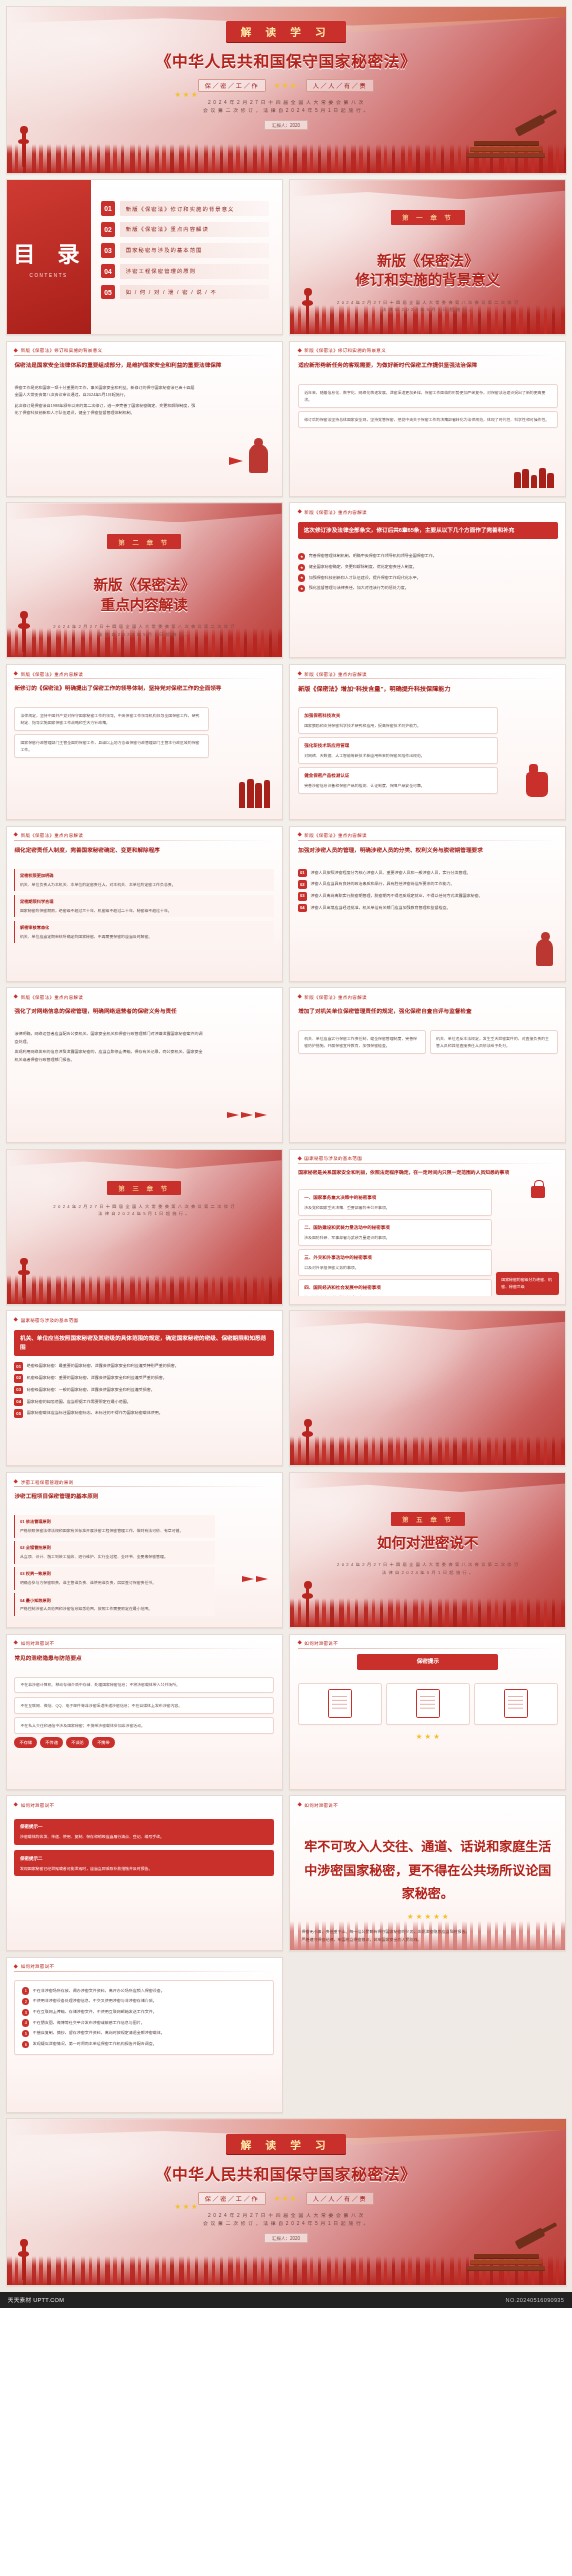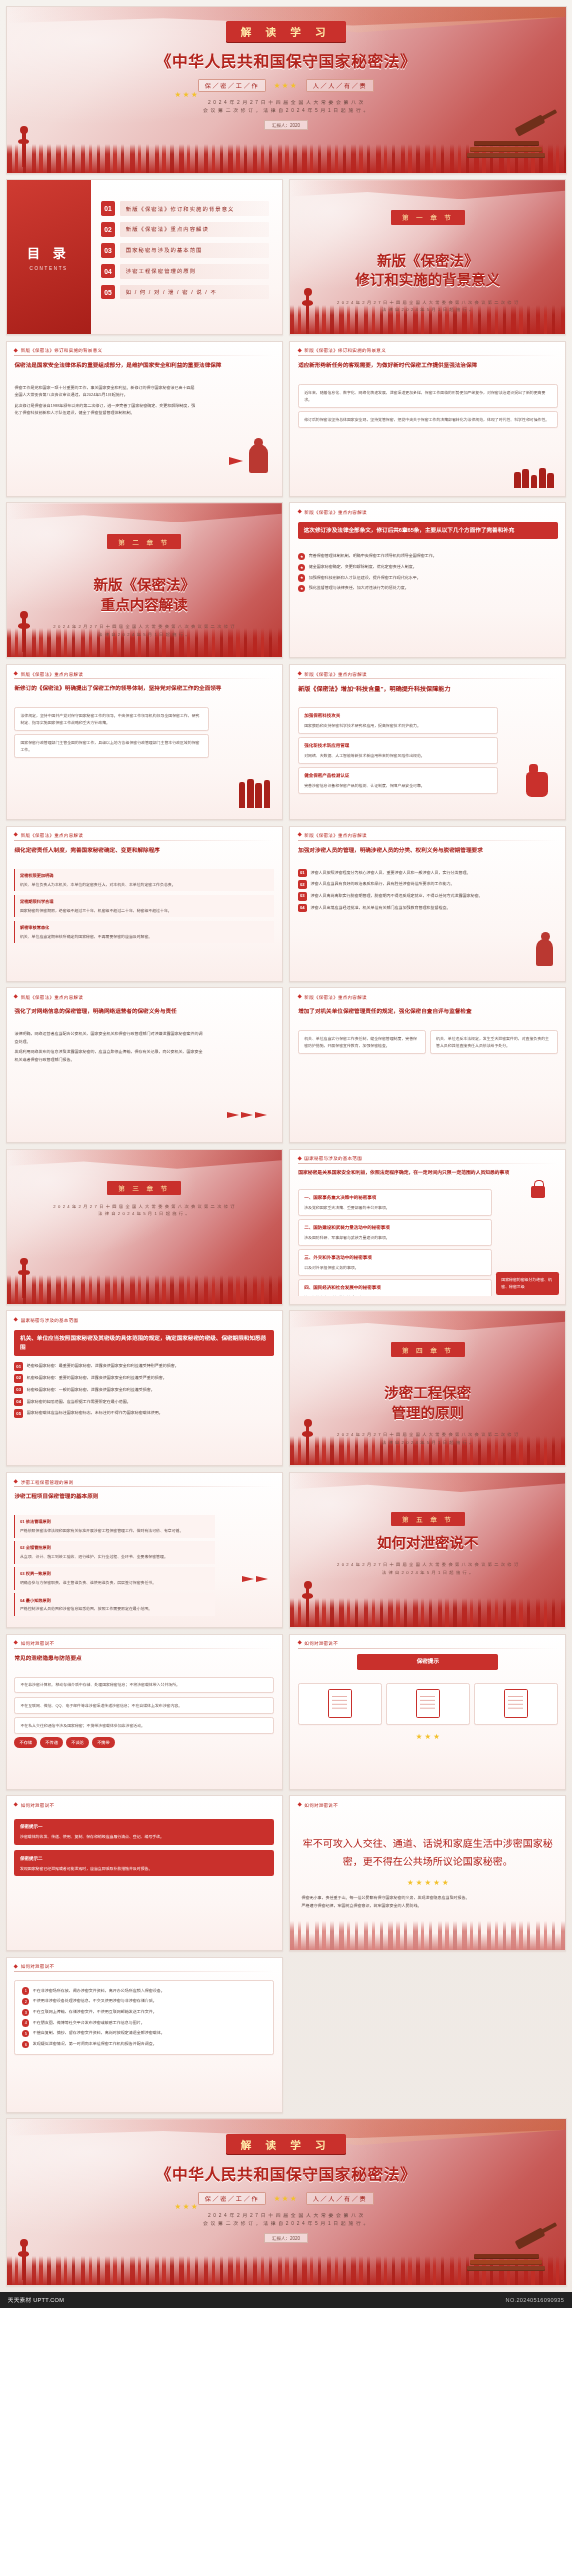--- a/index.html
+++ b/index.html
@@ -187,21 +187,21 @@
     font-size:4.2px; display:flex;align-items:center;justify-content:center; font-weight:bold;
   }
   .num-list .nt { flex:1; font-size:4px; color:#584843; line-height:1.8;}
 
   
   .toc-left {
     position:absolute; left:0; top:0; bottom:0; width:84px;
     background:linear-gradient(160deg,#cf3b32,#a81f19);
     color:#fff; display:flex; flex-direction:column; align-items:center; justify-content:center;
   }
-  .toc-left .big { font-size:13px; font-weight:bold; letter-spacing:4.5px; }
+  .toc-left .big { font-size:22px; font-weight:bold; letter-spacing:4.5px;font-family:Liberation Mono, monospace; }
   .toc-left .en { margin-top:4.5px; font-size:4.5px; letter-spacing:1.7px; opacity:.85;}
   .toc-items { position:absolute; left:94px; right:12.3px; top:21px; }
   .toc-row { display:flex; align-items:center; gap:5px; margin-bottom:6.1px; }
   .toc-row .tn {
     width:14.5px;height:14.5px;border-radius:1.7px;background:#c9302c;color:#fff;
     display:flex;align-items:center;justify-content:center;font-size:6.7px;font-weight:bold;
   }
   .toc-row .tt {
     flex:1; background:linear-gradient(90deg,#f6e2de,rgba(246,226,222,.25));
     padding:3.4px 5.6px; font-size:5.3px; color:#8e241e; letter-spacing:1.1px; border-radius:1.1px;
@@ -662,31 +662,20 @@
           </div>
         <div class="nrow">
             <div class="nn">05</div>
             <div class="nt">国家秘密载体应当标注国家秘密标志，未标注的不得作为国家秘密载体使用。</div>
           </div>
       </div>
     </div>
 
     <div class="slide bg-red center">
       <div class="ribbon-top"></div>
-      <div style="position:relative;z-index:3;padding-top:31px;">
-        <div class="sec-tag">第 四 章 节</div>
-        <div class="sec-title" style="white-space:pre-line;">
-          <span>涉密工程保密
-管理的原则</span>
-        </div>
-        <div class="sec-meta">
-          <div>2 0 2 4 年 2 月 2 7 日 十 四 届 全 国 人 大 常 委 会 第 八 次 会 议 第 二 次 修 订</div>
-          <div>法 律 自 2 0 2 4 年 5 月 1 日 起 施 行 。</div>
-        </div>
-      </div>
       <div class="tower"></div>
       <div class="city"></div>
     </div>
   </div>
 
   <div class="grid">
     <div class="slide bg-light">
       <div class="c-head">
           <i class="dot"></i>
           <span>涉密工程保密管理的原则</span>
@@ -808,21 +797,21 @@
       </div>
     </div>
 
     <div class="slide bg-light center">
       <div class="c-head">
           <i class="dot"></i>
           <span>如何对泄密说不</span>
         </div>
       <div class="c-rule"></div>
       <div style="position:absolute;top:39px;left:11.2px;right:11.2px;">
-        <div style="font-size:10px;font-weight:normal;color:#b3241d;line-height:1.8;">牢不可攻入人交往、通道、话说和家庭生活中涉密国家秘密，更不得在公共场所议论国家秘密。</div>
+        <div style="font-size:13px;font-weight:bold;color:#b3241d;line-height:1.8;">牢不可攻入人交往、通道、话说和家庭生活中涉密国家秘密，更不得在公共场所议论国家秘密。</div>
         <div class="stars-row" style="justify-content:center;margin-top:7.8px;">
           <span class="star">★</span>
           <span class="star">★</span>
           <span class="star">★</span>
           <span class="star">★</span>
           <span class="star">★</span>
         </div>
         <div style="font-size:4px;color:#5a4a46;line-height:1.9;margin-top:7.8px;text-align:left;">
           <p>保密无小事，责任重于山。每一位公民都有保守国家秘密的义务，发现泄密隐患应当及时报告。</p>
           <p>严格遵守保密纪律，牢固树立保密意识，筑牢国家安全的人民防线。</p>

